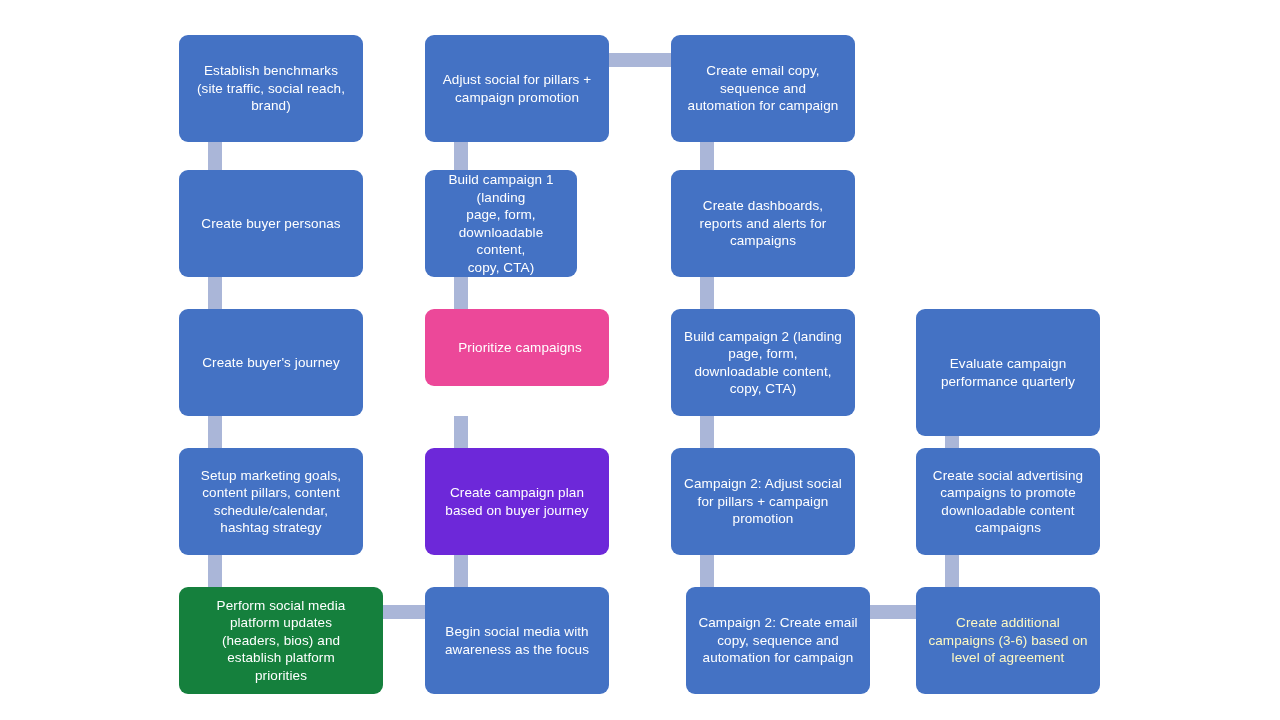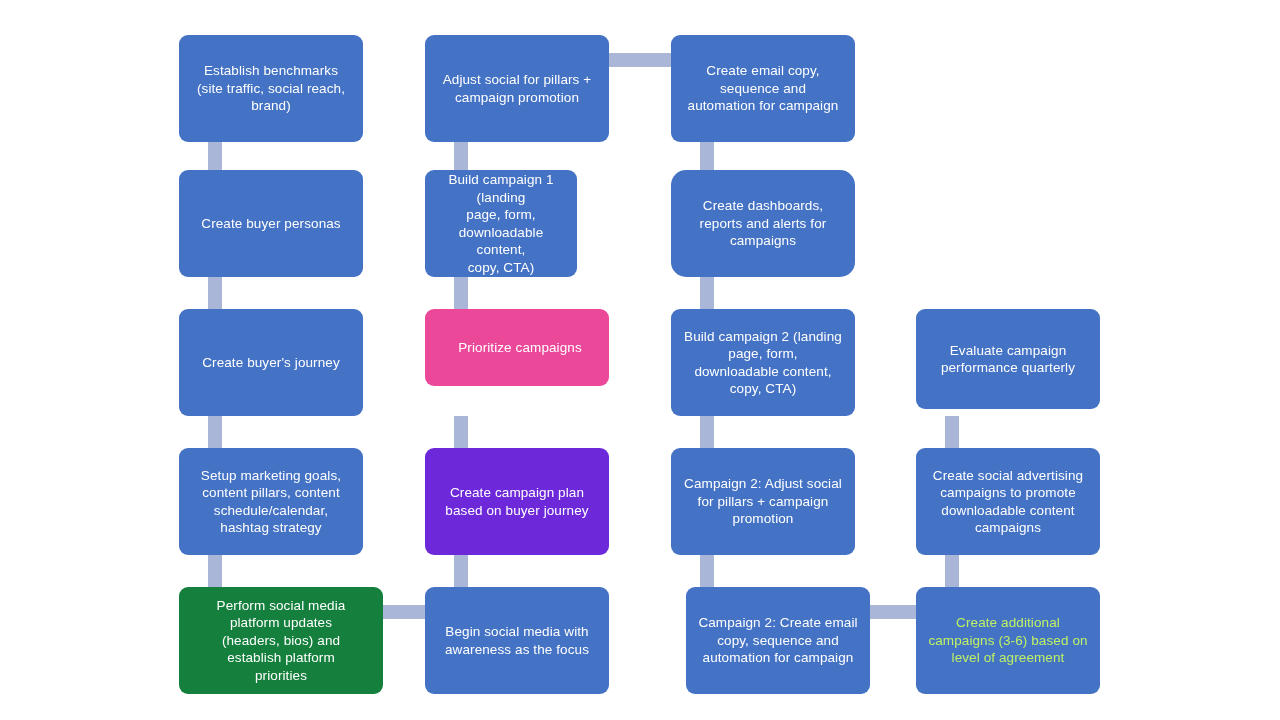--- a/index.html
+++ b/index.html
@@ -90,35 +90,35 @@
 downloadable content,
 copy, CTA)</div>
     <div class="node" style="left: 425px; top: 309px; width: 184px; height: 77px; background: #ec4899; color: rgb(255, 255, 255); padding-left: 16px;">Prioritize  campaigns</div>
     <div class="node" style="left: 425px; top: 448px; width: 184px; height: 107px; background: #6d28d9; color: rgb(255, 255, 255);">Create campaign plan
 based on buyer journey</div>
     <div class="node" style="left: 425px; top: 587px; width: 184px; height: 107px; background: rgb(68, 114, 196); color: rgb(255, 255, 255);">Begin social media with
 awareness as the focus</div>
     <div class="node" style="left: 671px; top: 35px; width: 184px; height: 107px; background: rgb(68, 114, 196); color: rgb(255, 255, 255);">Create email copy,
 sequence and
 automation  for campaign</div>
-    <div class="node" style="left: 671px; top: 170px; width: 184px; height: 107px; background: rgb(68, 114, 196); color: rgb(255, 255, 255); border-radius: 15px;">Create dashboards,
+    <div class="node" style="left: 671px; top: 170px; width: 184px; height: 107px; background: rgb(68, 114, 196); color: rgb(255, 255, 255);">Create dashboards,
 reports and alerts for
 campaigns</div>
     <div class="node" style="left: 671px; top: 309px; width: 184px; height: 107px; background: rgb(68, 114, 196); color: rgb(255, 255, 255);">Build campaign 2 (landing
 page, form,
 downloadable content,
 copy, CTA)</div>
     <div class="node" style="left: 671px; top: 448px; width: 184px; height: 107px; background: rgb(68, 114, 196); color: rgb(255, 255, 255);">Campaign 2: Adjust social
 for pillars + campaign
 promotion</div>
     <div class="node" style="left: 686px; top: 587px; width: 184px; height: 107px; background: rgb(68, 114, 196); color: rgb(255, 255, 255);">Campaign 2: Create email
 copy, sequence and
 automation  for campaign</div>
-    <div class="node" style="left: 916px; top: 309px; width: 184px; height: 100px; background: rgb(68, 114, 196); color: rgb(255, 255, 255);">Evaluate campaign
+    <div class="node" style="left: 916px; top: 309px; width: 184px; height: 127px; background: rgb(68, 114, 196); color: rgb(255, 255, 255);">Evaluate campaign
 performance  quarterly</div>
     <div class="node" style="left: 916px; top: 448px; width: 184px; height: 107px; background: rgb(68, 114, 196); color: rgb(255, 255, 255);">Create social advertising
 campaigns to promote
 downloadable content
 campaigns</div>
-    <div class="node" style="left: 916px; top: 587px; width: 184px; height: 107px; background: rgb(68, 114, 196); color: #bef264;">Create additional
+    <div class="node" style="left: 916px; top: 587px; width: 184px; height: 107px; background: rgb(68, 114, 196); color: #fef9c3;">Create additional
 campaigns (3-6) based on
 level of agreement</div>
   </div>
 
 </body></html>

